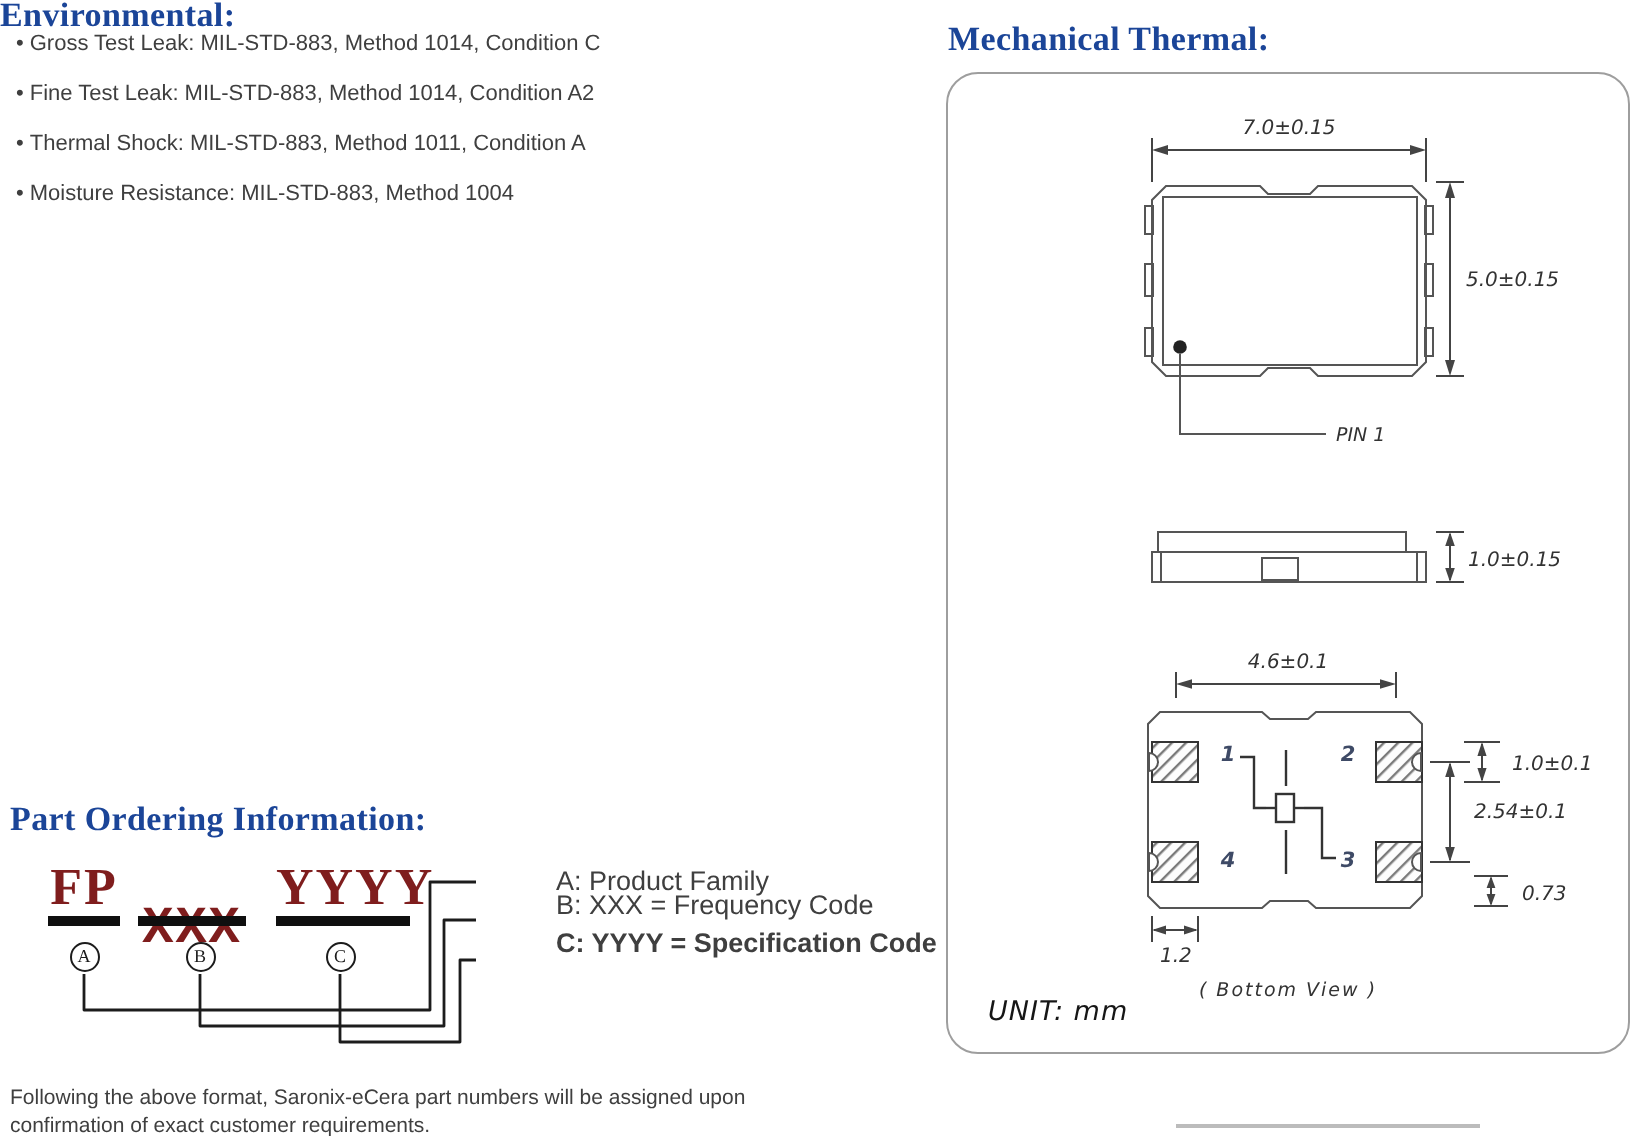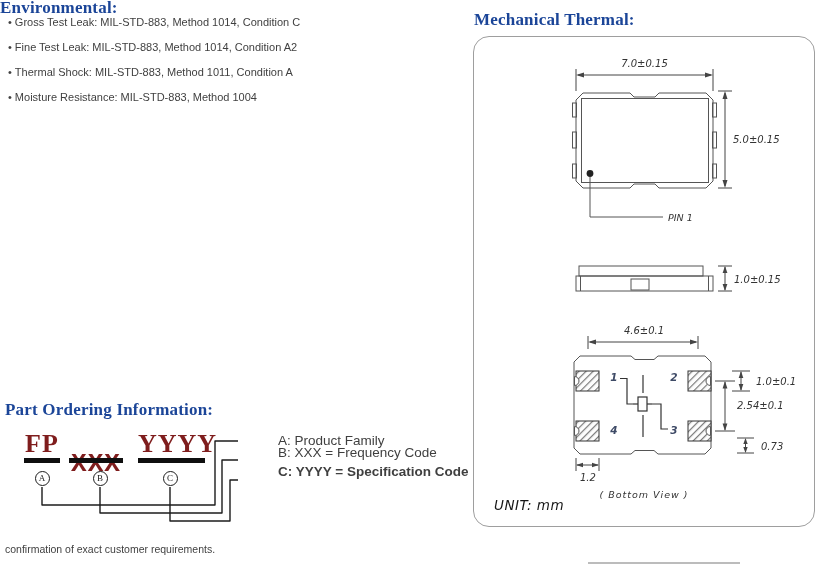--- a/index.html
+++ b/index.html
@@ -204,15 +204,16 @@
     <path d="M 100,57 V 83 H 222 V 30 H 238"></path>
     <path d="M 170,57 V 91 H 230 V 50 H 238"></path>
   </g>
 </svg>
 
 <div class="legend-item" style="top:433px;">A: Product Family</div>
 <div class="legend-item" style="top:445px;">B: XXX = Frequency Code</div>
 <div class="legend-item" style="top:464px;font-weight:bold;">C: YYYY = Specification Code</div>
 
 <div id="footer-text">
+  <div>Following the above format, Saronix-eCera part numbers will be assigned upon</div>
   <div>confirmation of exact customer requirements.</div>
 </div>
 <div id="bottom-rule"></div>
 
 </body></html>

